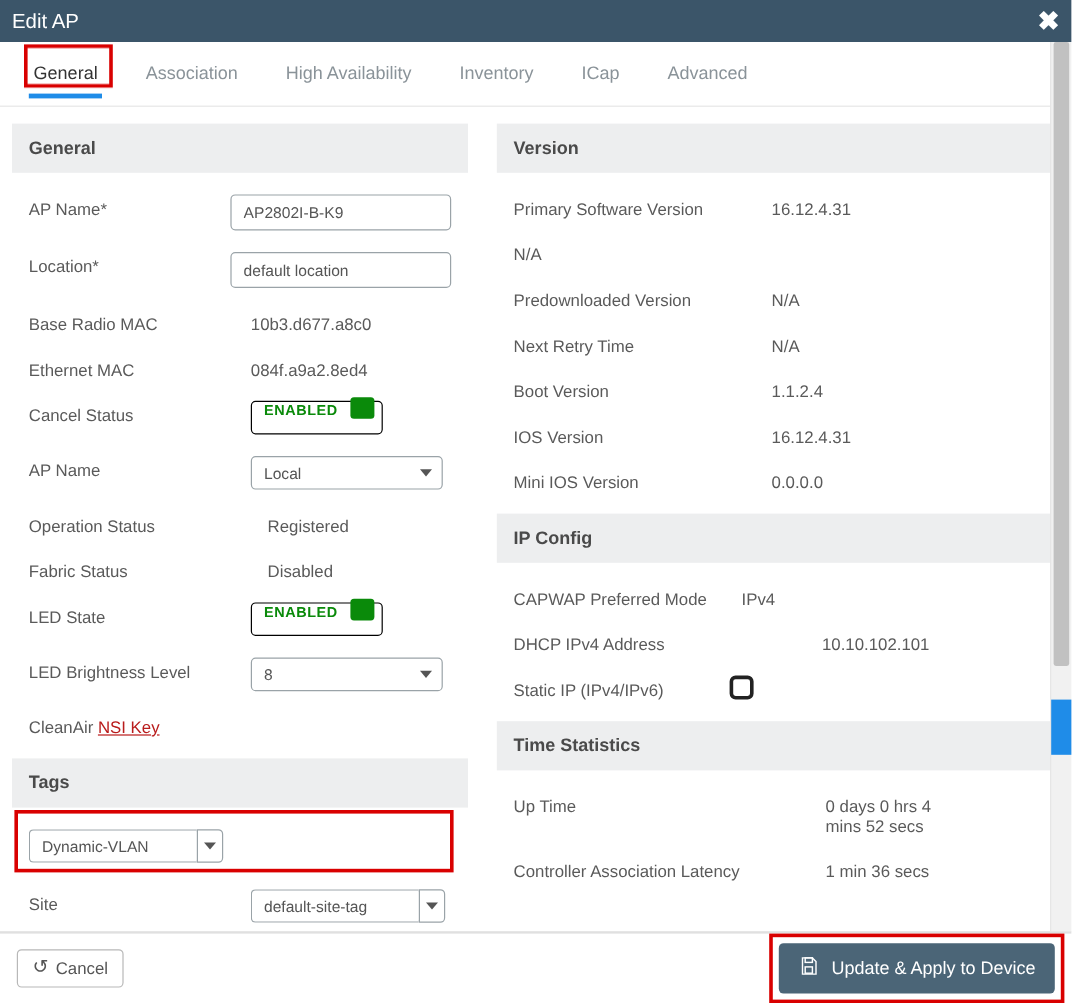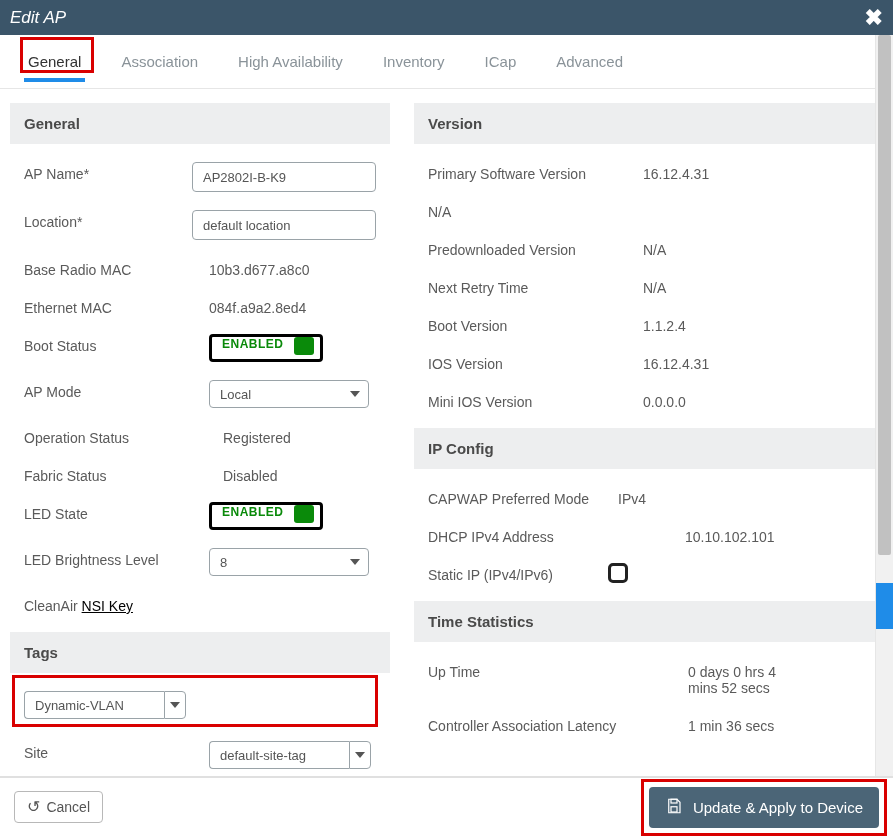--- a/index.html
+++ b/index.html
@@ -1,19 +1,19 @@
 <!DOCTYPE html>
 <html><head>
 <meta charset="utf-8">
 <style>
   * { box-sizing: border-box; margin: 0; padding: 0; font-family: Arial, Helvetica, sans-serif; }
   body { background: #fff; width: 893px; height: 836px; overflow: hidden; position: relative; }
 
   .titlebar { background: #3b5569; color: #fff; height: 35px; display: flex; align-items: center; justify-content: space-between; padding: 0 10px; }
-  .titlebar .title { font-size: 17px; font-style: italic; }
+  .titlebar .title { font-size: 17px; }
   .titlebar .close { font-size: 22px; font-weight: bold; cursor: pointer; }
 
   .body { display: flex; height: 741px; }
   .content { flex: 1; overflow-y: auto; padding: 0 0 0 0; }
   .scrollbar { width: 18px; background: #f1f1f1; position: relative; border-left: 1px solid #e6e6e6; }
   .scrollbar .thumb { position: absolute; top: 0; left: 2px; right: 2px; height: 520px; background: #c1c1c1; border-radius: 2px; }
   .scrollbar .accent { position: absolute; top: 548px; left: 0; right: 0; height: 46px; background: #1f8ce8; }
 
   .tabs { display: flex; gap: 32px; padding: 14px 24px 6px 24px; border-bottom: 1px solid #e6e6e6; }
   .tab { font-size: 15px; color: #8a9399; padding: 4px 4px 8px 4px; cursor: pointer; }
@@ -21,30 +21,30 @@
   .tab-hl { position: absolute; top: 37px; left: 20px; width: 74px; height: 36px; border: 3px solid #d90000; pointer-events: none; }
 
   .cols { display: flex; padding: 14px 0 14px 10px; gap: 24px; }
   .col { flex: 1; min-width: 0; }
 
   .section-head { background: #edeeef; color: #4a4a4a; font-weight: bold; font-size: 15px; padding: 12px 14px; margin: 0 0 18px 0; }
 
   .row { display: flex; align-items: flex-start; margin: 0 0 18px 0; padding: 0 14px; }
   .row .label { width: 185px; color: #5a5a5a; font-size: 14px; padding-top: 4px; }
   .row .val { color: #5a5a5a; font-size: 14px; padding-top: 4px; flex:1; }
-  .row .link { color:#000000; text-decoration: underline; cursor:pointer;margin-top:46px; }
+  .row .link { color:#b91c1c; text-decoration: underline; cursor:pointer;margin-top:46px; }
 
   .input { width: 184px; height: 30px; border: 1px solid #9aa3a8; border-radius: 4px; padding: 0 10px; font-size: 13px; color:#555; }
 
   .select { width: 160px; height: 28px; border: 1px solid #9aa3a8; border-radius: 4px; display:flex; align-items:center; justify-content:space-between; padding:0 8px 0 10px; font-size:13px; color:#555; cursor:pointer; background:#fff; }
   .select.split { width: 140px; border-radius: 4px 0 0 4px; border-right: none; }
   .select-btn { width: 22px; height:28px; border:1px solid #9aa3a8; border-radius:0 4px 4px 0; display:flex; align-items:center; justify-content:center; cursor:pointer; background:#fff; }
   .caret { width:0; height:0; border-left:5px solid transparent; border-right:5px solid transparent; border-top:6px solid #555; }
 
-  .toggle { display:inline-flex; align-items:flex-start; border:3px solid #000000; border-radius:4px; height:28px; padding:0 6px 0 10px; gap:10px; }
+  .toggle { display:inline-flex; align-items:flex-end; border:1px solid #000000; border-radius:4px; height:28px; padding:0 6px 12px 10px; gap:10px; }
   .toggle .txt { color:#0a8a0a; font-size:12px; font-weight:bold; letter-spacing:0.5px; }
   .toggle .sq { width:20px; height:18px; background:#0a8a0a; border-radius:3px; }
 
   .chk { width:20px; height:20px; border:3px solid #222; border-radius:5px; display:inline-block; }
 
   .vcol .row .label { width: 215px; }
   .vcol .row .val { min-width: 120px; }
 
   .hl-policy { position:absolute; border:3px solid #d90000; pointer-events:none; }
 
@@ -92,28 +92,28 @@
       </div>
       <div class="row">
         <div class="label">Base Radio MAC</div>
         <div class="val">10b3.d677.a8c0</div>
       </div>
       <div class="row">
         <div class="label">Ethernet MAC</div>
         <div class="val">084f.a9a2.8ed4</div>
       </div>
       <div class="row">
-        <div class="label">Boot Status</div>
+        <div class="label">Cancel Status</div>
         <div class="toggle">
           <span class="txt">ENABLED</span>
           <span class="sq"></span>
         </div>
       </div>
       <div class="row">
-        <div class="label">AP Mode</div>
+        <div class="label">AP Name</div>
         <div class="select">
           <span>Local</span>
           <span class="caret"></span>
         </div>
       </div>
       <div class="row">
         <div class="label">Operation Status</div>
         <div class="val" style="padding-left:14px">Registered</div>
       </div>
       <div class="row">

